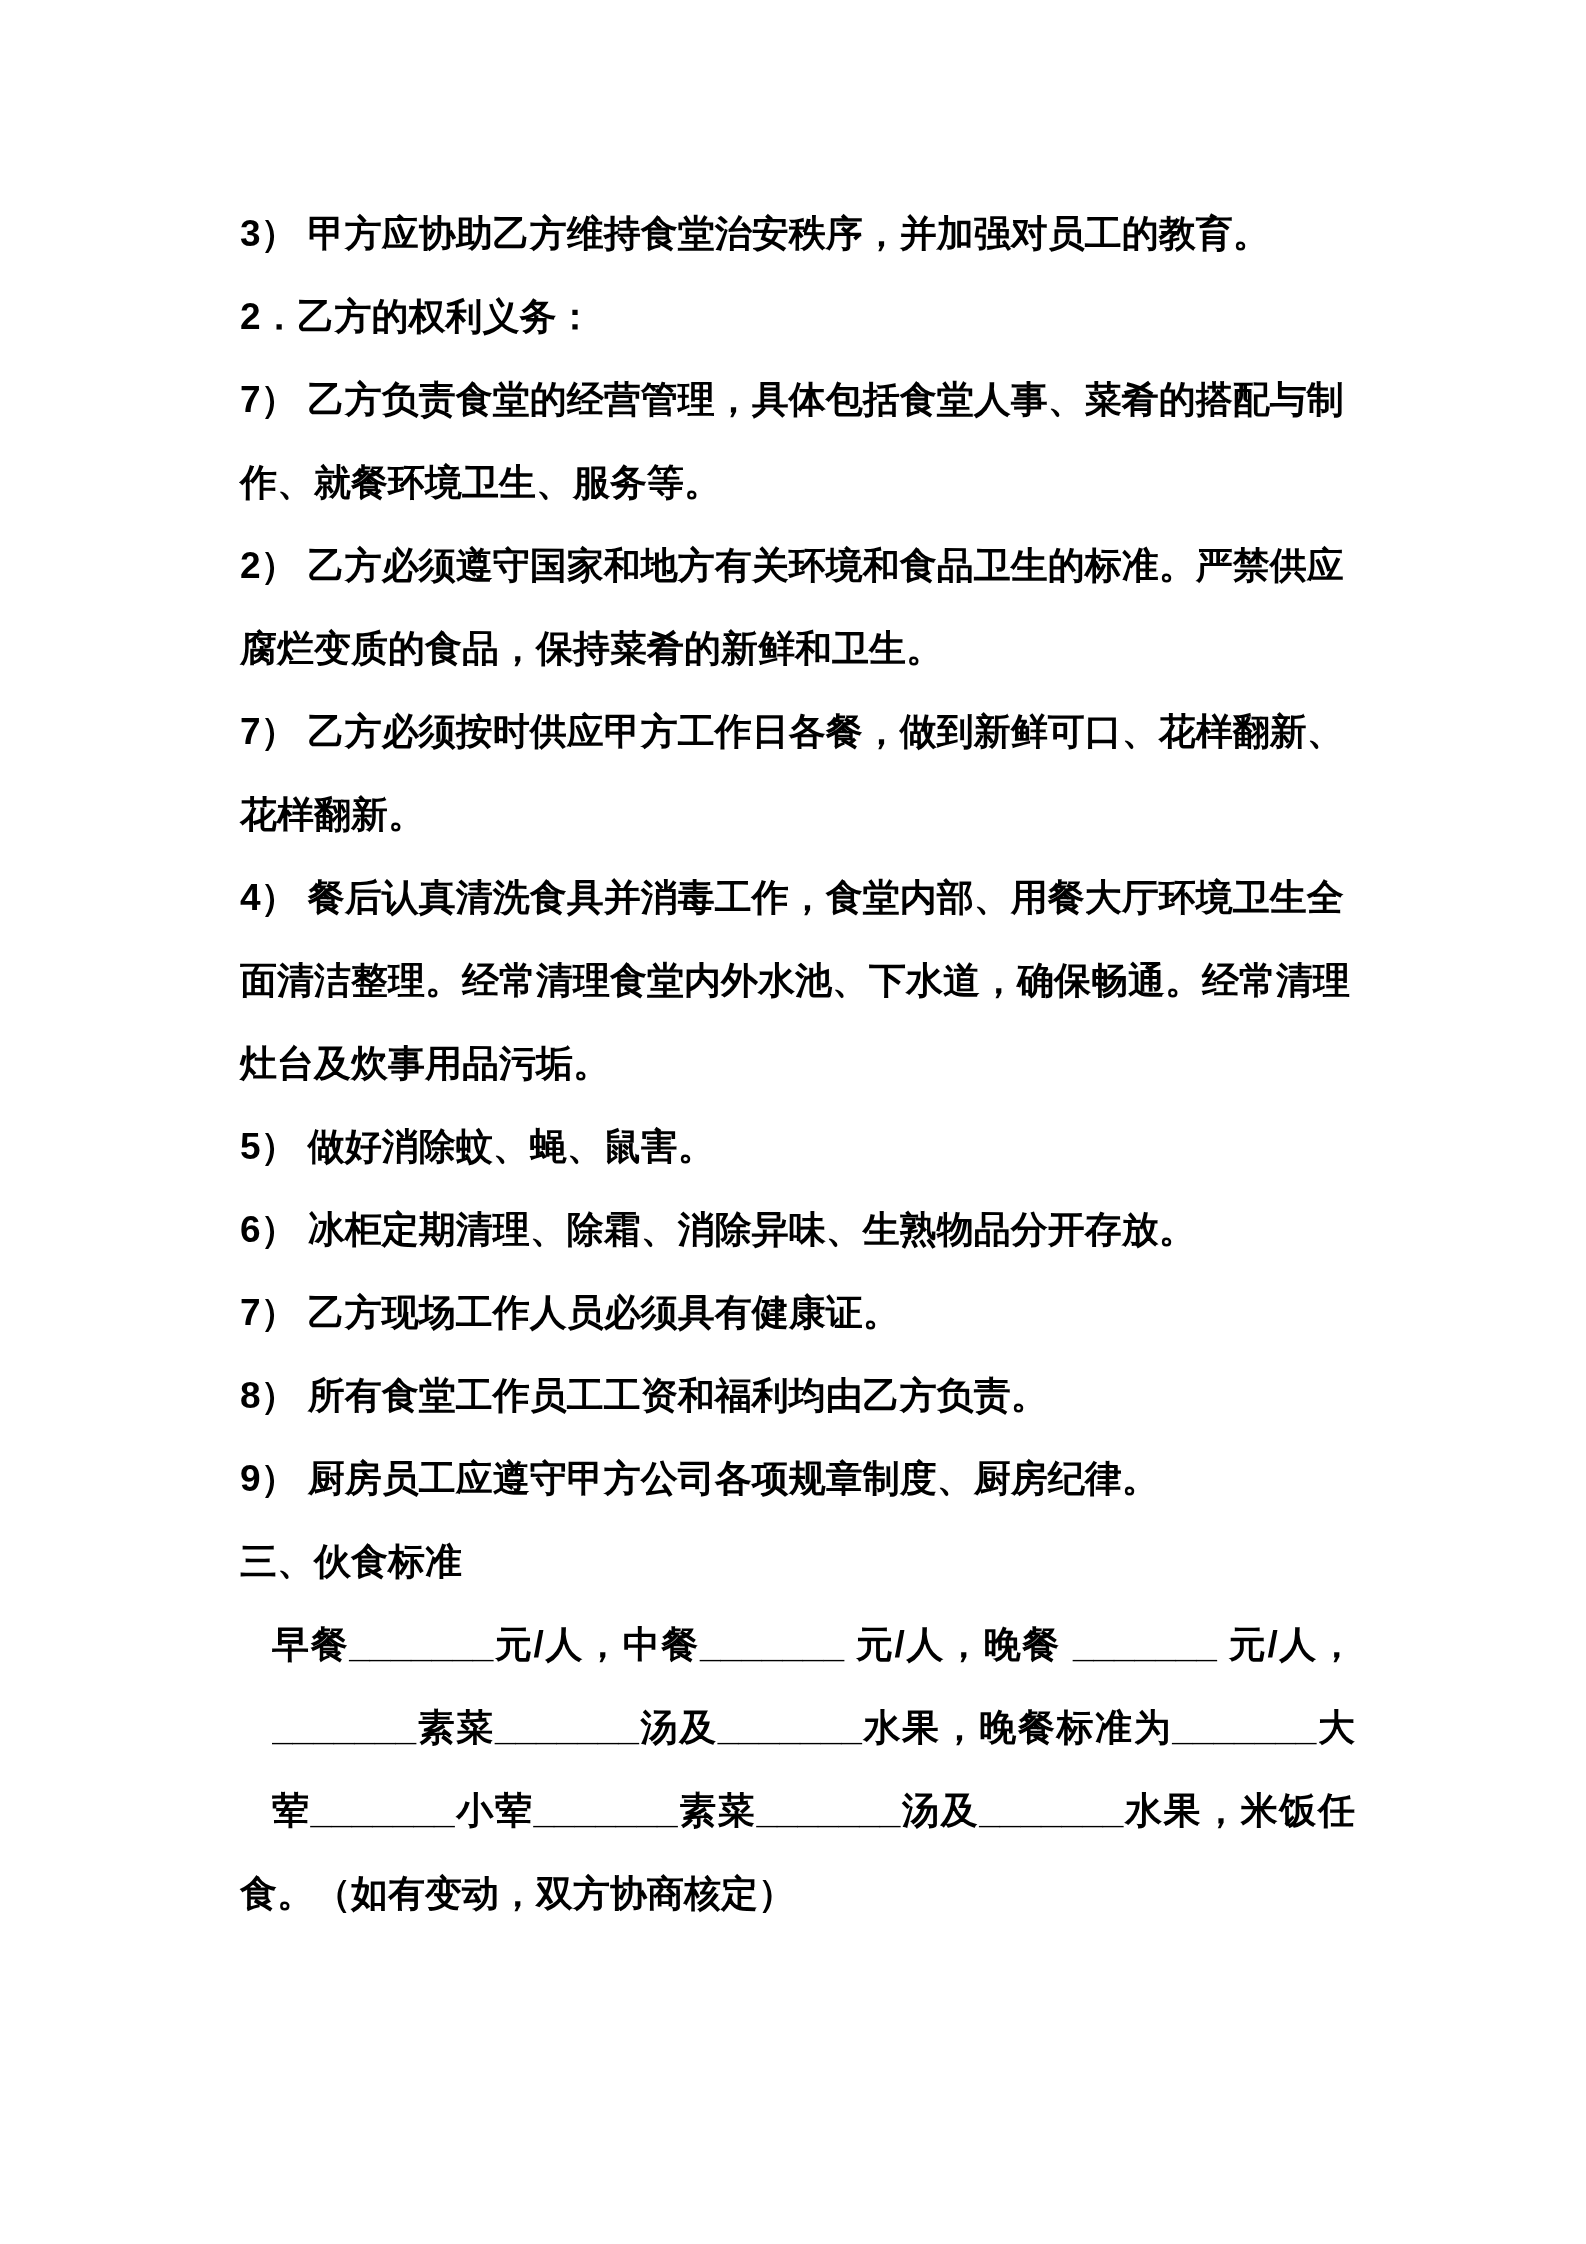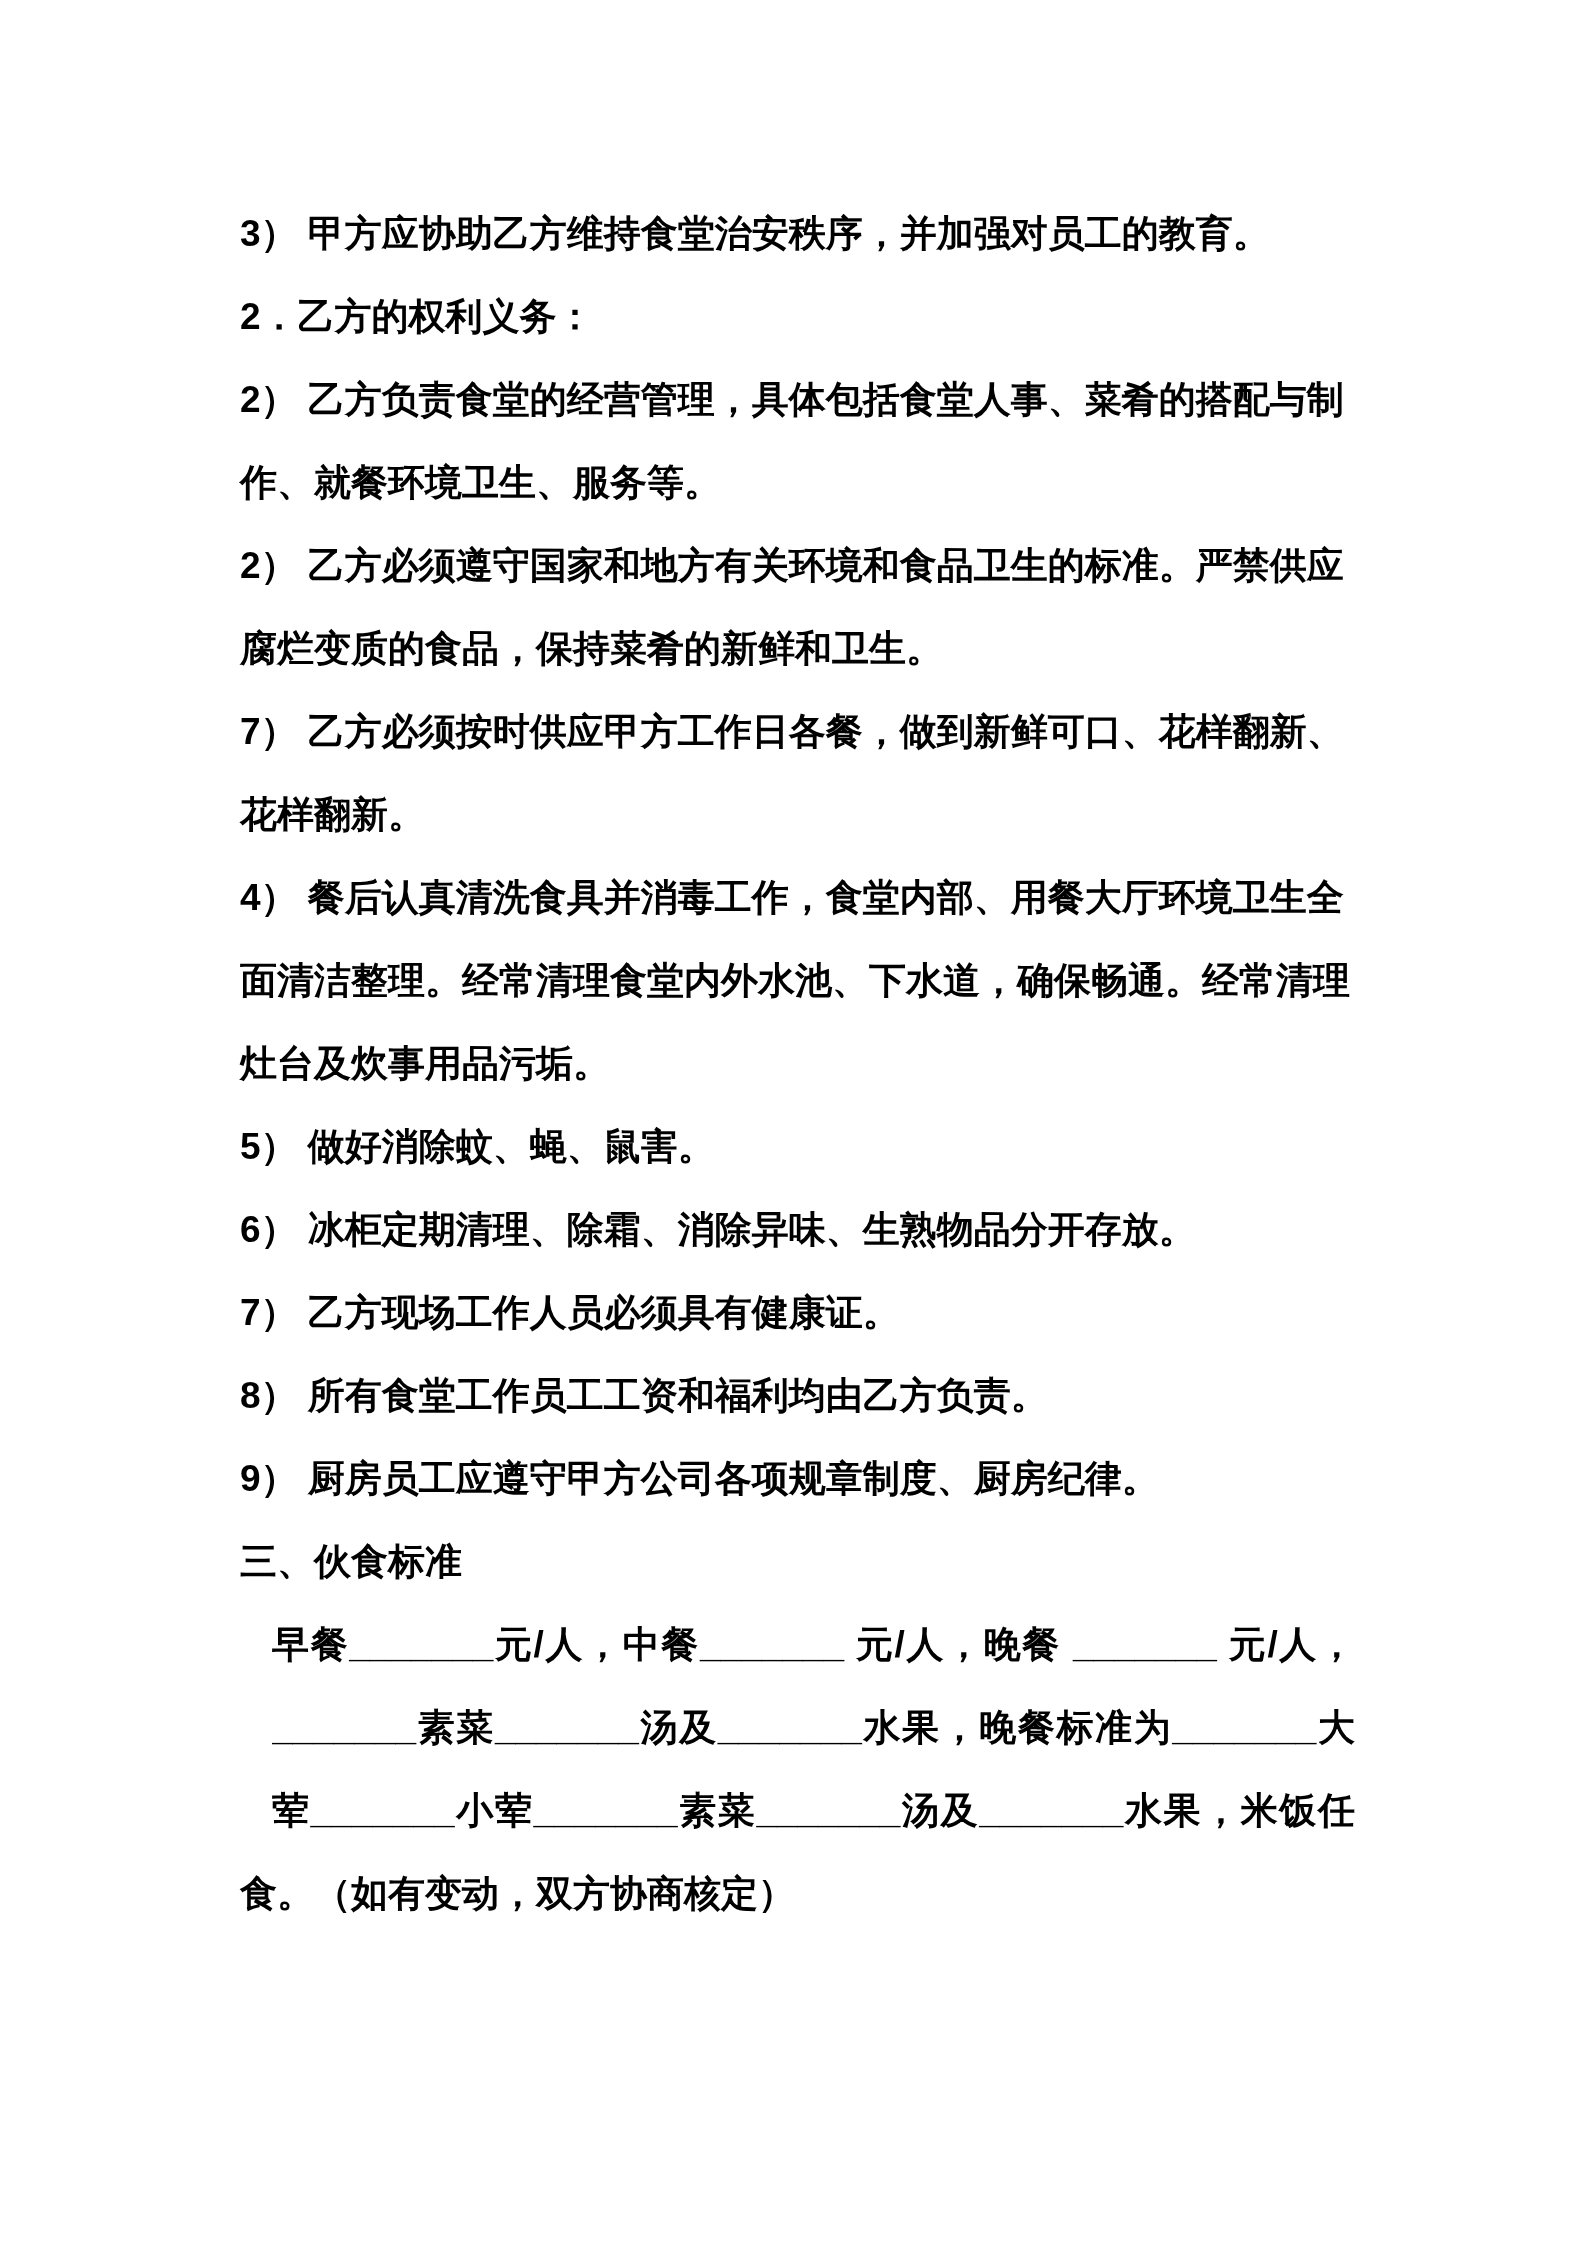--- a/index.html
+++ b/index.html
@@ -37,21 +37,21 @@
     margin-left: 32px;
   }
 </style>
 </head>
 <body>
 
 <div class="page">
   <div>
       <div class="doc-line body">3） 甲方应协助乙方维持食堂治安秩序，并加强对员工的教育。</div>
       <div class="doc-line body">2．乙方的权利义务：</div>
-      <div class="doc-line body">2） 乙方负责食堂的经营管理，具体包括食堂人事、菜肴的搭配与制</div>
+      <div class="doc-line body">7） 乙方负责食堂的经营管理，具体包括食堂人事、菜肴的搭配与制</div>
       <div class="doc-line body">作、就餐环境卫生、服务等。</div>
       <div class="doc-line body">2） 乙方必须遵守国家和地方有关环境和食品卫生的标准。严禁供应</div>
       <div class="doc-line body">腐烂变质的食品，保持菜肴的新鲜和卫生。</div>
       <div class="doc-line body">7） 乙方必须按时供应甲方工作日各餐，做到新鲜可口、花样翻新、</div>
       <div class="doc-line body">花样翻新。</div>
       <div class="doc-line body">4） 餐后认真清洗食具并消毒工作，食堂内部、用餐大厅环境卫生全</div>
       <div class="doc-line body">面清洁整理。经常清理食堂内外水池、下水道，确保畅通。经常清理</div>
       <div class="doc-line body">灶台及炊事用品污垢。</div>
       <div class="doc-line body">5） 做好消除蚊、蝇、鼠害。</div>
       <div class="doc-line body">6） 冰柜定期清理、除霜、消除异味、生熟物品分开存放。</div>

